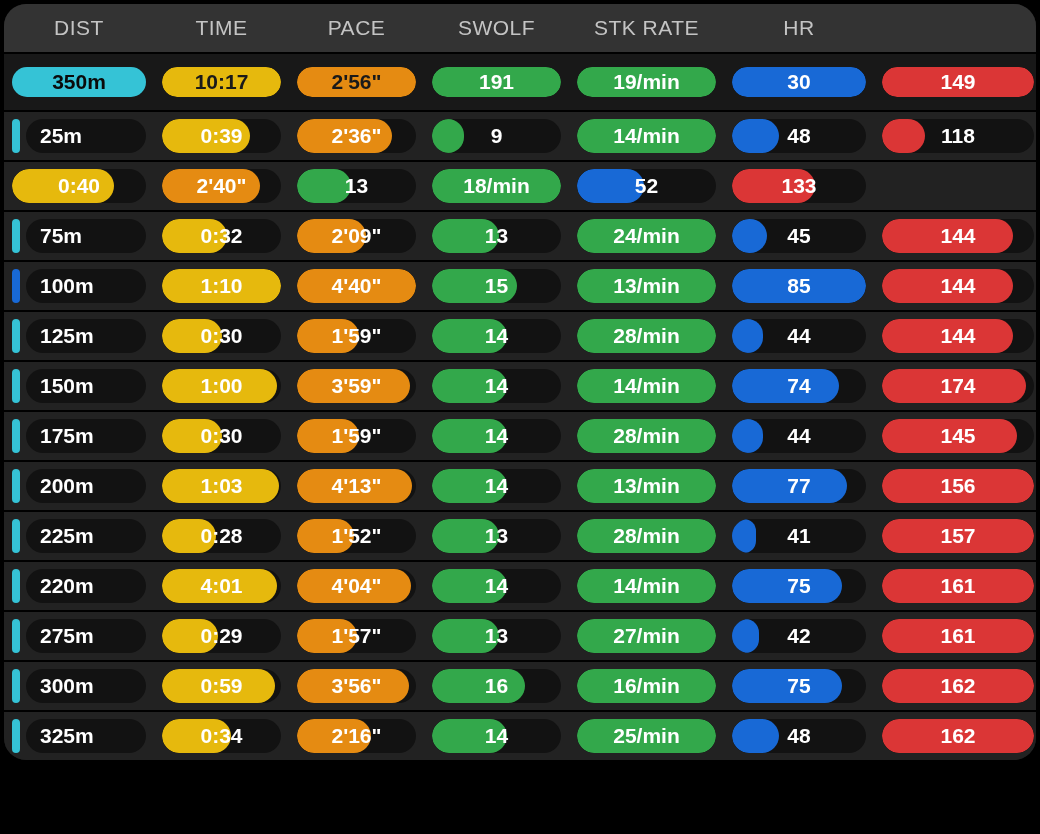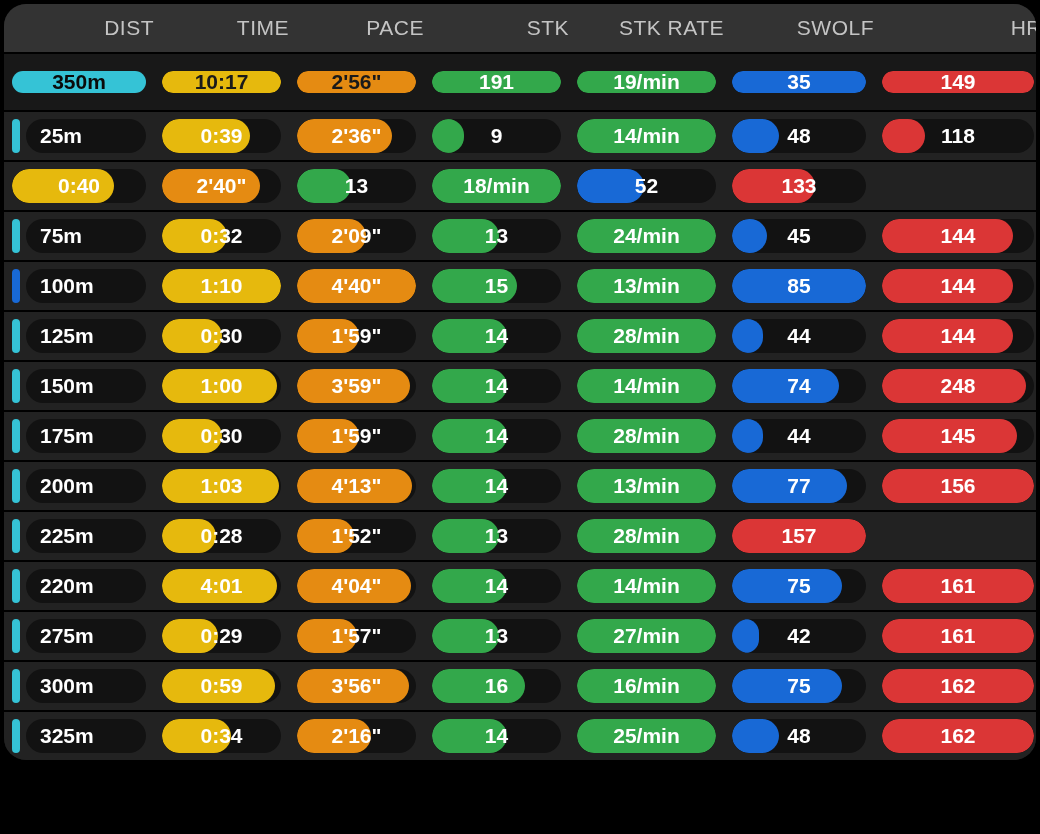--- a/index.html
+++ b/index.html
@@ -37,21 +37,21 @@
     grid-template-columns:150px 135px 135px 145px 155px 150px 168px;
     align-items:center;
     height:50px;
     background:var(--row);
     border-top:2px solid #000;
   }
   .row.header{background:var(--header);height:48px;border:none;}
   .row.summary{background:#181818;height:58px;border-top:2px solid #000;}
 
   .hcell{
-    text-align:right;
+    text-align:center;
     font-size:21px;
     color:var(--muted);
     letter-spacing:.5px;
   }
 
   .cell{
     position:relative;
     padding:0 8px;
     height:100%;
     display:flex;
@@ -60,21 +60,21 @@
 
   
   .pill{
     position:relative;
     flex:1;
     height:34px;
     border-radius:17px;
     background:var(--pill);
     overflow:hidden;
   }
-  .row.summary .pill{height:22px;border-radius:19px;}
+  .row.summary .pill{height:30px;border-radius:19px;}
   .pill .fill{
     position:absolute;
     left:0;top:0;bottom:0;
     border-radius:17px;
   }
   .pill .label{
     position:absolute;
     inset:0;
     display:flex;
     align-items:center;
@@ -106,23 +106,22 @@
 </style>
 </head>
 <body>
 
 <div class="table">
 
   <div class="row header">
     <div class="hcell">DIST</div>
     <div class="hcell">TIME</div>
     <div class="hcell">PACE</div>
-    <div class="hcell">STK</div>
+    <div class="hcell">SWOLF</div>
     <div class="hcell">STK RATE</div>
-    <div class="hcell">SWOLF</div>
     <div class="hcell">HR</div>
   </div>
 
   <div class="row summary">
     <div class="cell">
         <div class="pill dist sum">
       <span class="label">350m</span>
         </div>
       </div>
     <div class="cell">
@@ -145,21 +144,21 @@
       </div>
     <div class="cell">
         <div class="pill">
       <span class="fill" style="background:var(--green);width:100%"></span>
       <span class="label">19/min</span>
         </div>
       </div>
     <div class="cell">
         <div class="pill">
       <span class="fill" style="background:var(--blue);width:100%"></span>
-      <span class="label">35</span>
+      <span class="label">30</span>
         </div>
       </div>
     <div class="cell">
         <div class="pill">
       <span class="fill" style="background:var(--red);width:100%"></span>
       <span class="label">149</span>
         </div>
       </div>
   </div>
 
@@ -411,21 +410,21 @@
         </div>
         <div class="cell">
           <div class="pill">
             <span class="fill" style="background: rgb(24, 105, 214); width: 80%;"></span>
             <span class="label">74</span>
           </div>
         </div>
         <div class="cell">
           <div class="pill">
             <span class="fill" style="background: rgb(219, 54, 54); width: 95%;"></span>
-            <span class="label">248</span>
+            <span class="label">174</span>
           </div>
         </div>
       </div>
       <div class="row">
         <div class="cell distcell">
           <span class="tick"></span>
           <div class="pill dist body">
             <span class="label">175m</span>
           </div>
         </div>
@@ -536,20 +535,26 @@
           </div>
         </div>
         <div class="cell">
           <div class="pill">
             <span class="fill" style="background: rgb(51, 168, 75); width: 100%;"></span>
             <span class="label">28/min</span>
           </div>
         </div>
         <div class="cell">
           <div class="pill">
+            <span class="fill" style="background: rgb(24, 105, 214); width: 18%;"></span>
+            <span class="label">41</span>
+          </div>
+        </div>
+        <div class="cell">
+          <div class="pill">
             <span class="fill" style="background: rgb(219, 54, 54); width: 100%;"></span>
             <span class="label">157</span>
           </div>
         </div>
       </div>
       <div class="row">
         <div class="cell distcell">
           <span class="tick"></span>
           <div class="pill dist body">
             <span class="label">220m</span>

